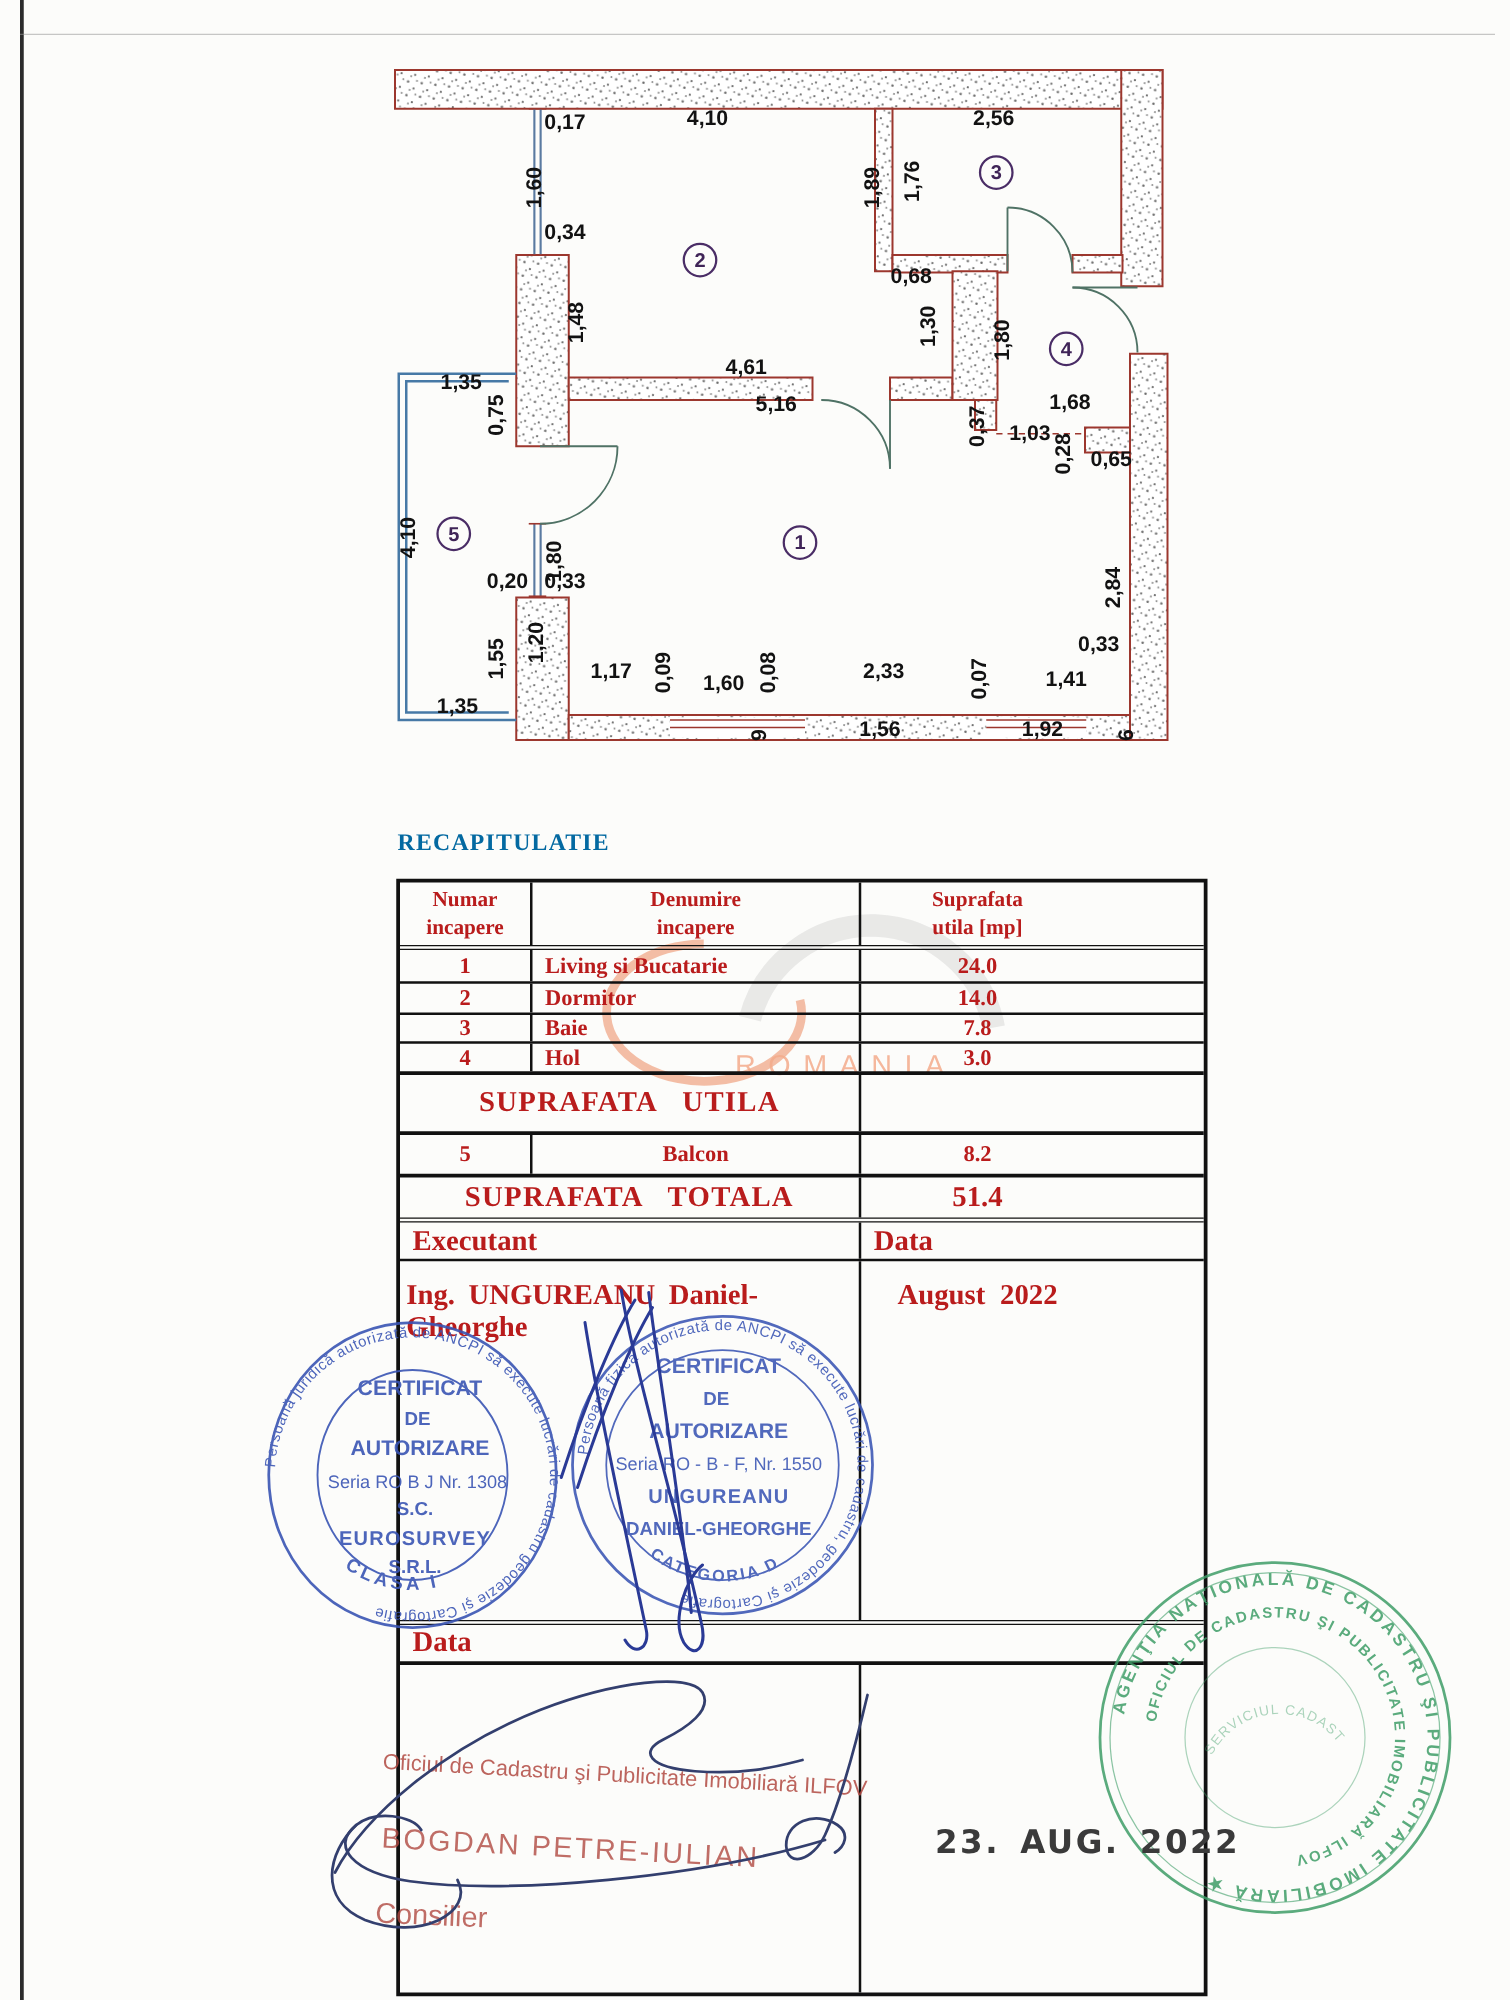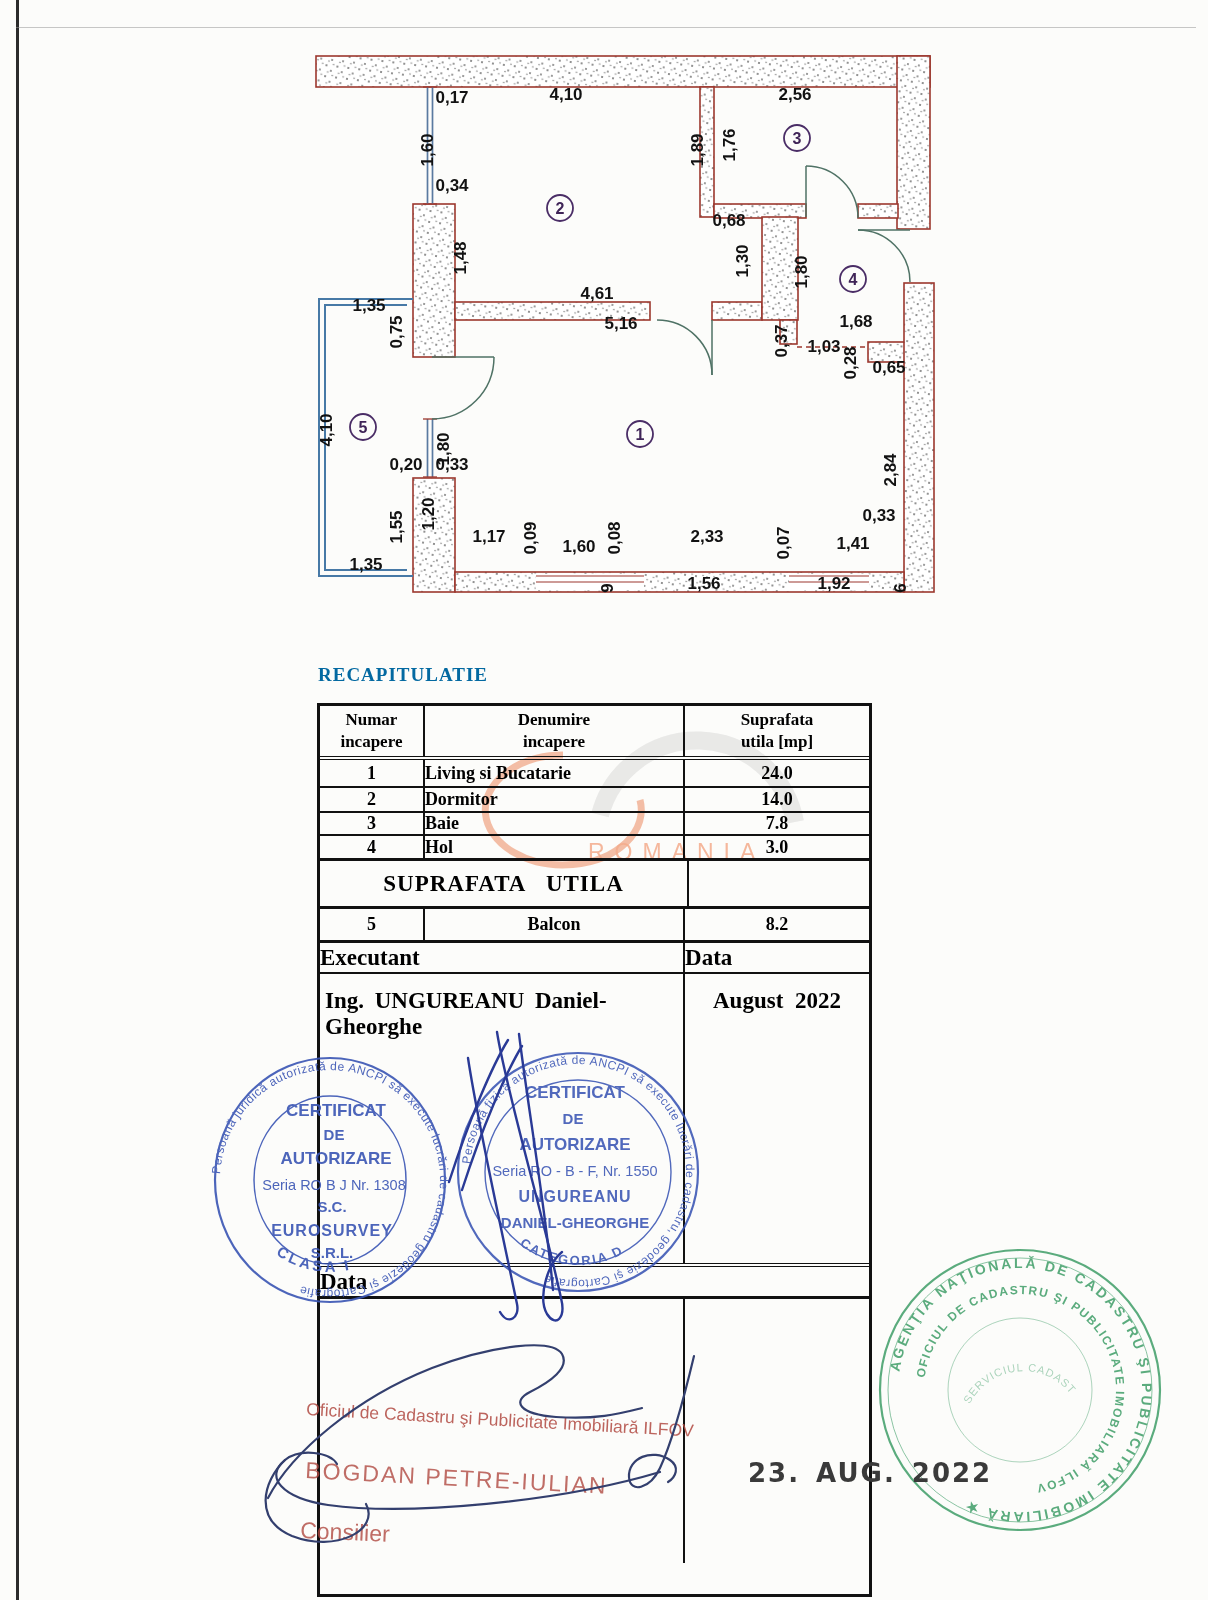--- a/index.html
+++ b/index.html
@@ -10,32 +10,32 @@
   svg{position:absolute;left:0;top:0;}
   .wall{fill:url(#stip);stroke:#9c372e;stroke-width:1.6;}
   .redline{stroke:#9c372e;fill:none;}
   .winline{stroke:#5a7aa0;stroke-width:1.7;fill:none;}
   .door{stroke:#4f7265;stroke-width:1.5;fill:none;}
   .balc{stroke:#4779a6;stroke-width:2;fill:none;}
   .dimtxt{font:bold 17px "Liberation Sans",sans-serif;fill:#121212;}
   .roomc{stroke:#4a2d66;stroke-width:1.8;fill:none;}
   .roomn{font:bold 16px "Liberation Sans",sans-serif;fill:#3f2457;text-anchor:middle;}
   
-  .tbl{position:absolute;left:317px;top:703px;width:555px;height:894px;border:3px solid #111;
+  .tbl{position:absolute;left:317px;top:703px;width:649px;height:894px;border:3px solid #111;
        box-sizing:border-box;display:flex;flex-direction:column;font-family:"Liberation Serif",serif;
-       color:#000000;z-index:3;}
+       color:#b91c1c;z-index:3;}
   .trow{display:flex;box-sizing:border-box;}
   .cell{box-sizing:border-box;display:flex;align-items:center;justify-content:center;}
   .cbr{border-right:2px solid #111;}
   .title{position:absolute;left:318px;top:664px;font:bold 19px "Liberation Serif",serif;
          letter-spacing:1px;color:#0369a1;z-index:3;}
   .b2{border-bottom:2px solid #111;} .b3{border-bottom:3px solid #111;} .b4{border-bottom:4px double #111;}
   .fs18{font-weight:bold;font-size:18px;} .fs19{font-weight:bold;font-size:23px;}
   .hdr{font-weight:bold;font-size:17px;line-height:1.3;text-align:center;}
-  .left{justify-content:flex-start;}
+  .left{justify-content:flex-start;padding-left:10px;}
   .wm{z-index:1;} .inkz{z-index:5;pointer-events:none;}
   .plansvg{z-index:2;}
 </style>
 </head>
 <body>
 
 <div class="page">
   <div class="edge-left"></div>
   <div class="edge-top"></div>
 
@@ -201,20 +201,24 @@
       <div class="cell fs18" style="width:186px">3.0</div>
     </div>
     <div class="trow b3" style="height:48px">
       <div class="cell cbr fs19" style="width:369px;word-spacing:14px;letter-spacing:1px">SUPRAFATA UTILA</div>
     </div>
     <div class="trow b3" style="height:34px">
       <div class="cell cbr fs18" style="width:106px">5</div>
       <div class="cell cbr fs18" style="width:263px">Balcon</div>
       <div class="cell fs18" style="width:186px">8.2</div>
     </div>
+    <div class="trow b4" style="height:37px">
+      <div class="cell cbr fs19" style="width:369px;word-spacing:14px;letter-spacing:1px">SUPRAFATA TOTALA</div>
+      <div class="cell fs19" style="width:186px">51.4</div>
+    </div>
     <div class="trow b2" style="height:31px">
       <div class="cell cbr fs19 left" style="width:369px">Executant</div>
       <div class="cell fs19 left" style="width:186px">Data</div>
     </div>
     <div class="trow b4" style="height:293px">
       <div class="cell cbr fs19" style="width:369px;align-items:flex-start;justify-content:flex-start;padding:14px 0 0 5px;word-spacing:5px">Ing. UNGUREANU Daniel-Gheorghe</div>
       <div class="cell fs19" style="width:186px;align-items:flex-start;padding-top:14px;word-spacing:6px">August 2022</div>
     </div>
     <div class="trow b3" style="height:32px">
       <div class="cell fs19 left" style="width:186px">Data</div>

